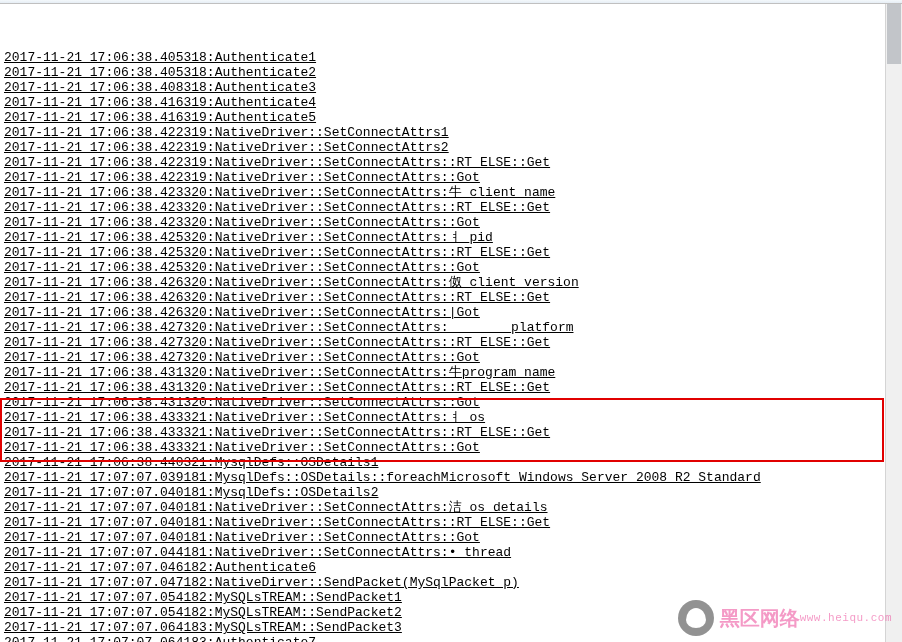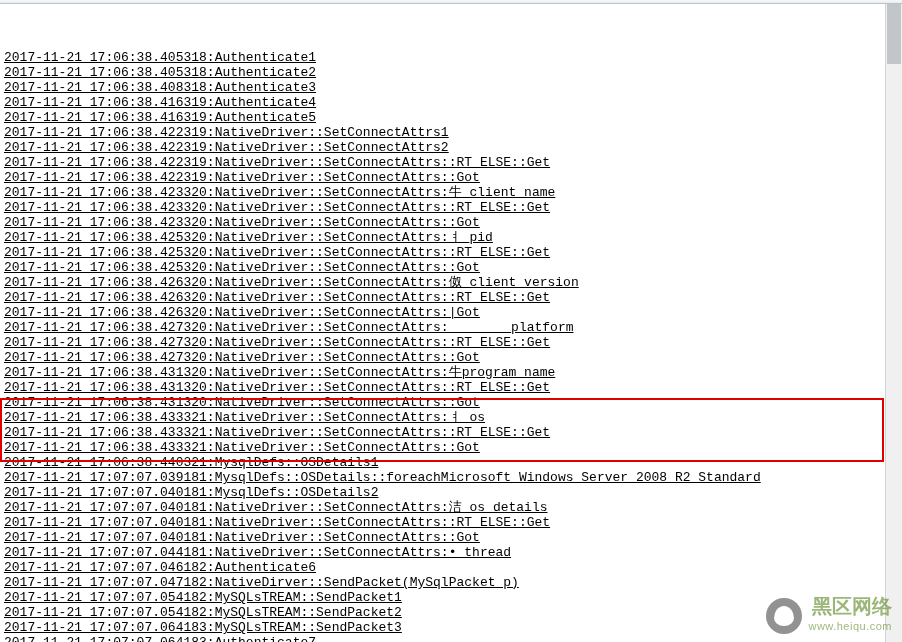--- a/index.html
+++ b/index.html
@@ -51,32 +51,32 @@
   }
   .watermark-icon-inner {
     width: 20px;
     height: 20px;
     background: #ffffff;
     border-radius: 50% 50% 50% 50% / 60% 60% 40% 40%;
     position: relative;
   }
   .watermark-text {
     display: flex;
-    flex-direction: column;
     font-family: "Microsoft YaHei", sans-serif;
-    color: #4d7c0f;
+    color: #ec4899;
     font-size: 20px;
     line-height: 20px;
     font-weight: 700;
     align-items: flex-end;
   }
   .watermark-sub {
     font-size: 11px;
     font-weight: 400;
     letter-spacing: 0.5px;
+    font-family: Liberation Mono, monospace;
   }
   .scrollbar {
     position: absolute;
     right: 0;
     top: 4px;
     bottom: 0;
     width: 17px;
     background: #f0f0f0;
     border-left: 1px solid #d4d4d4;
   }

